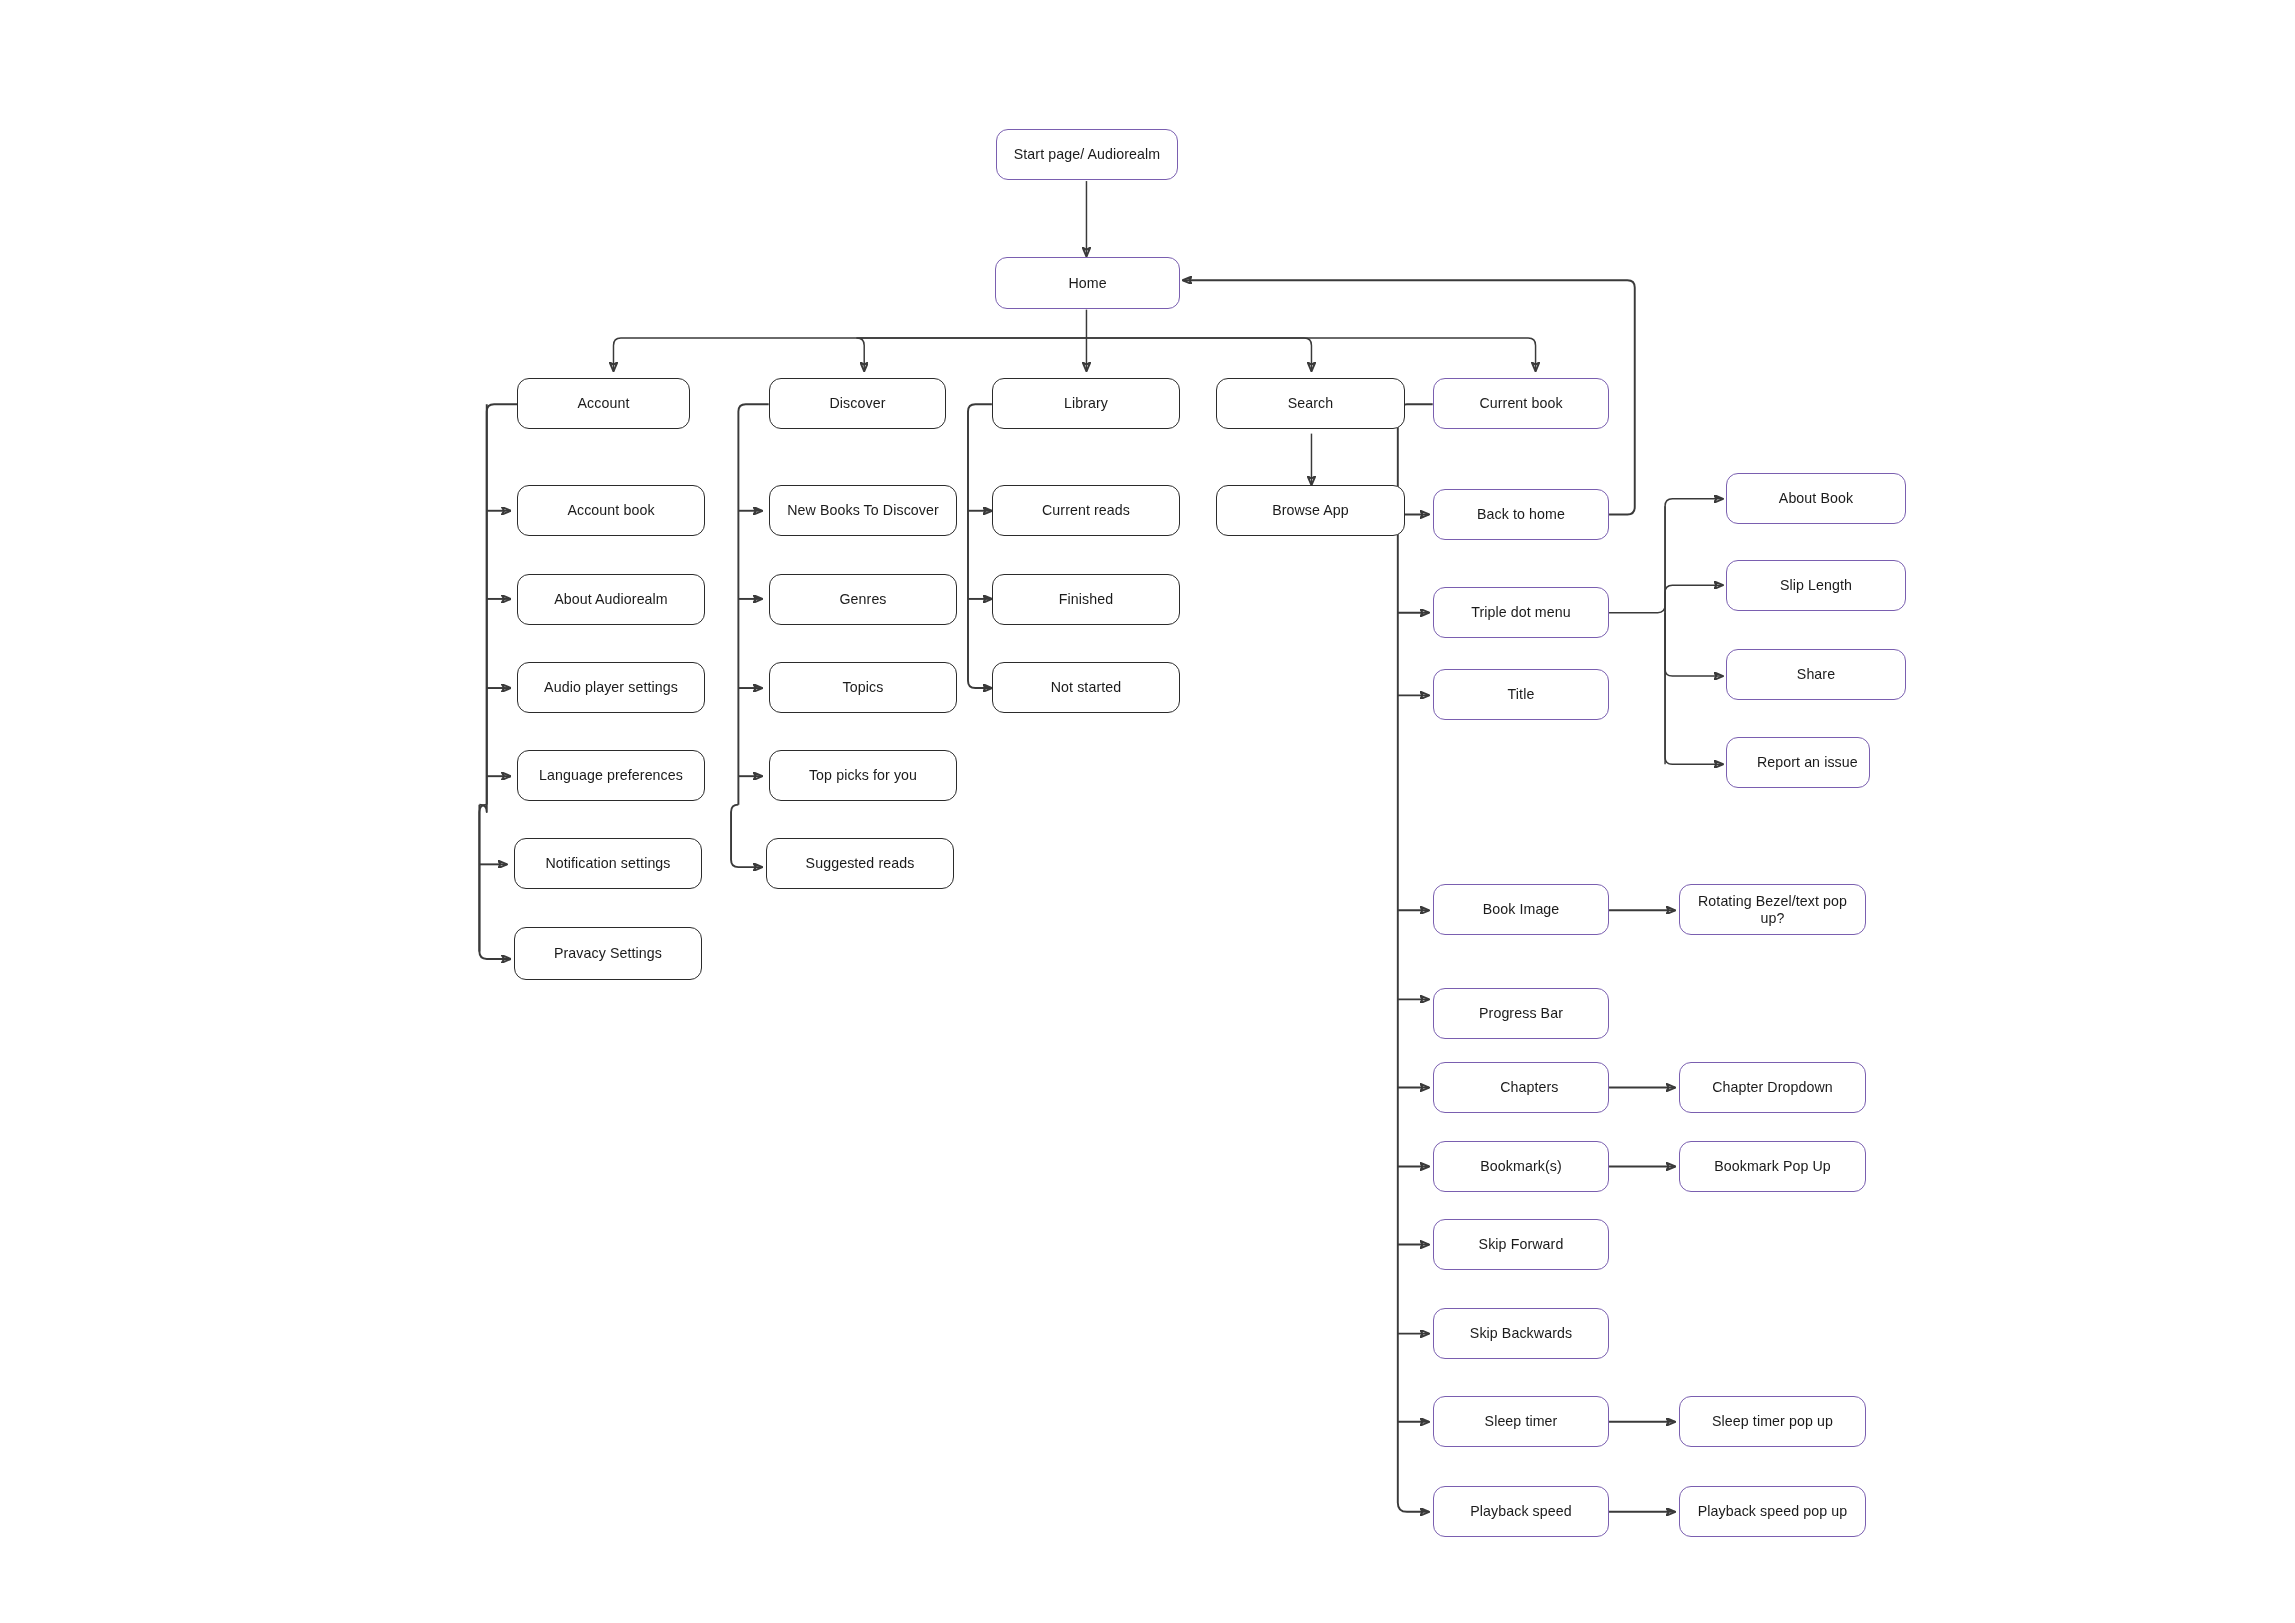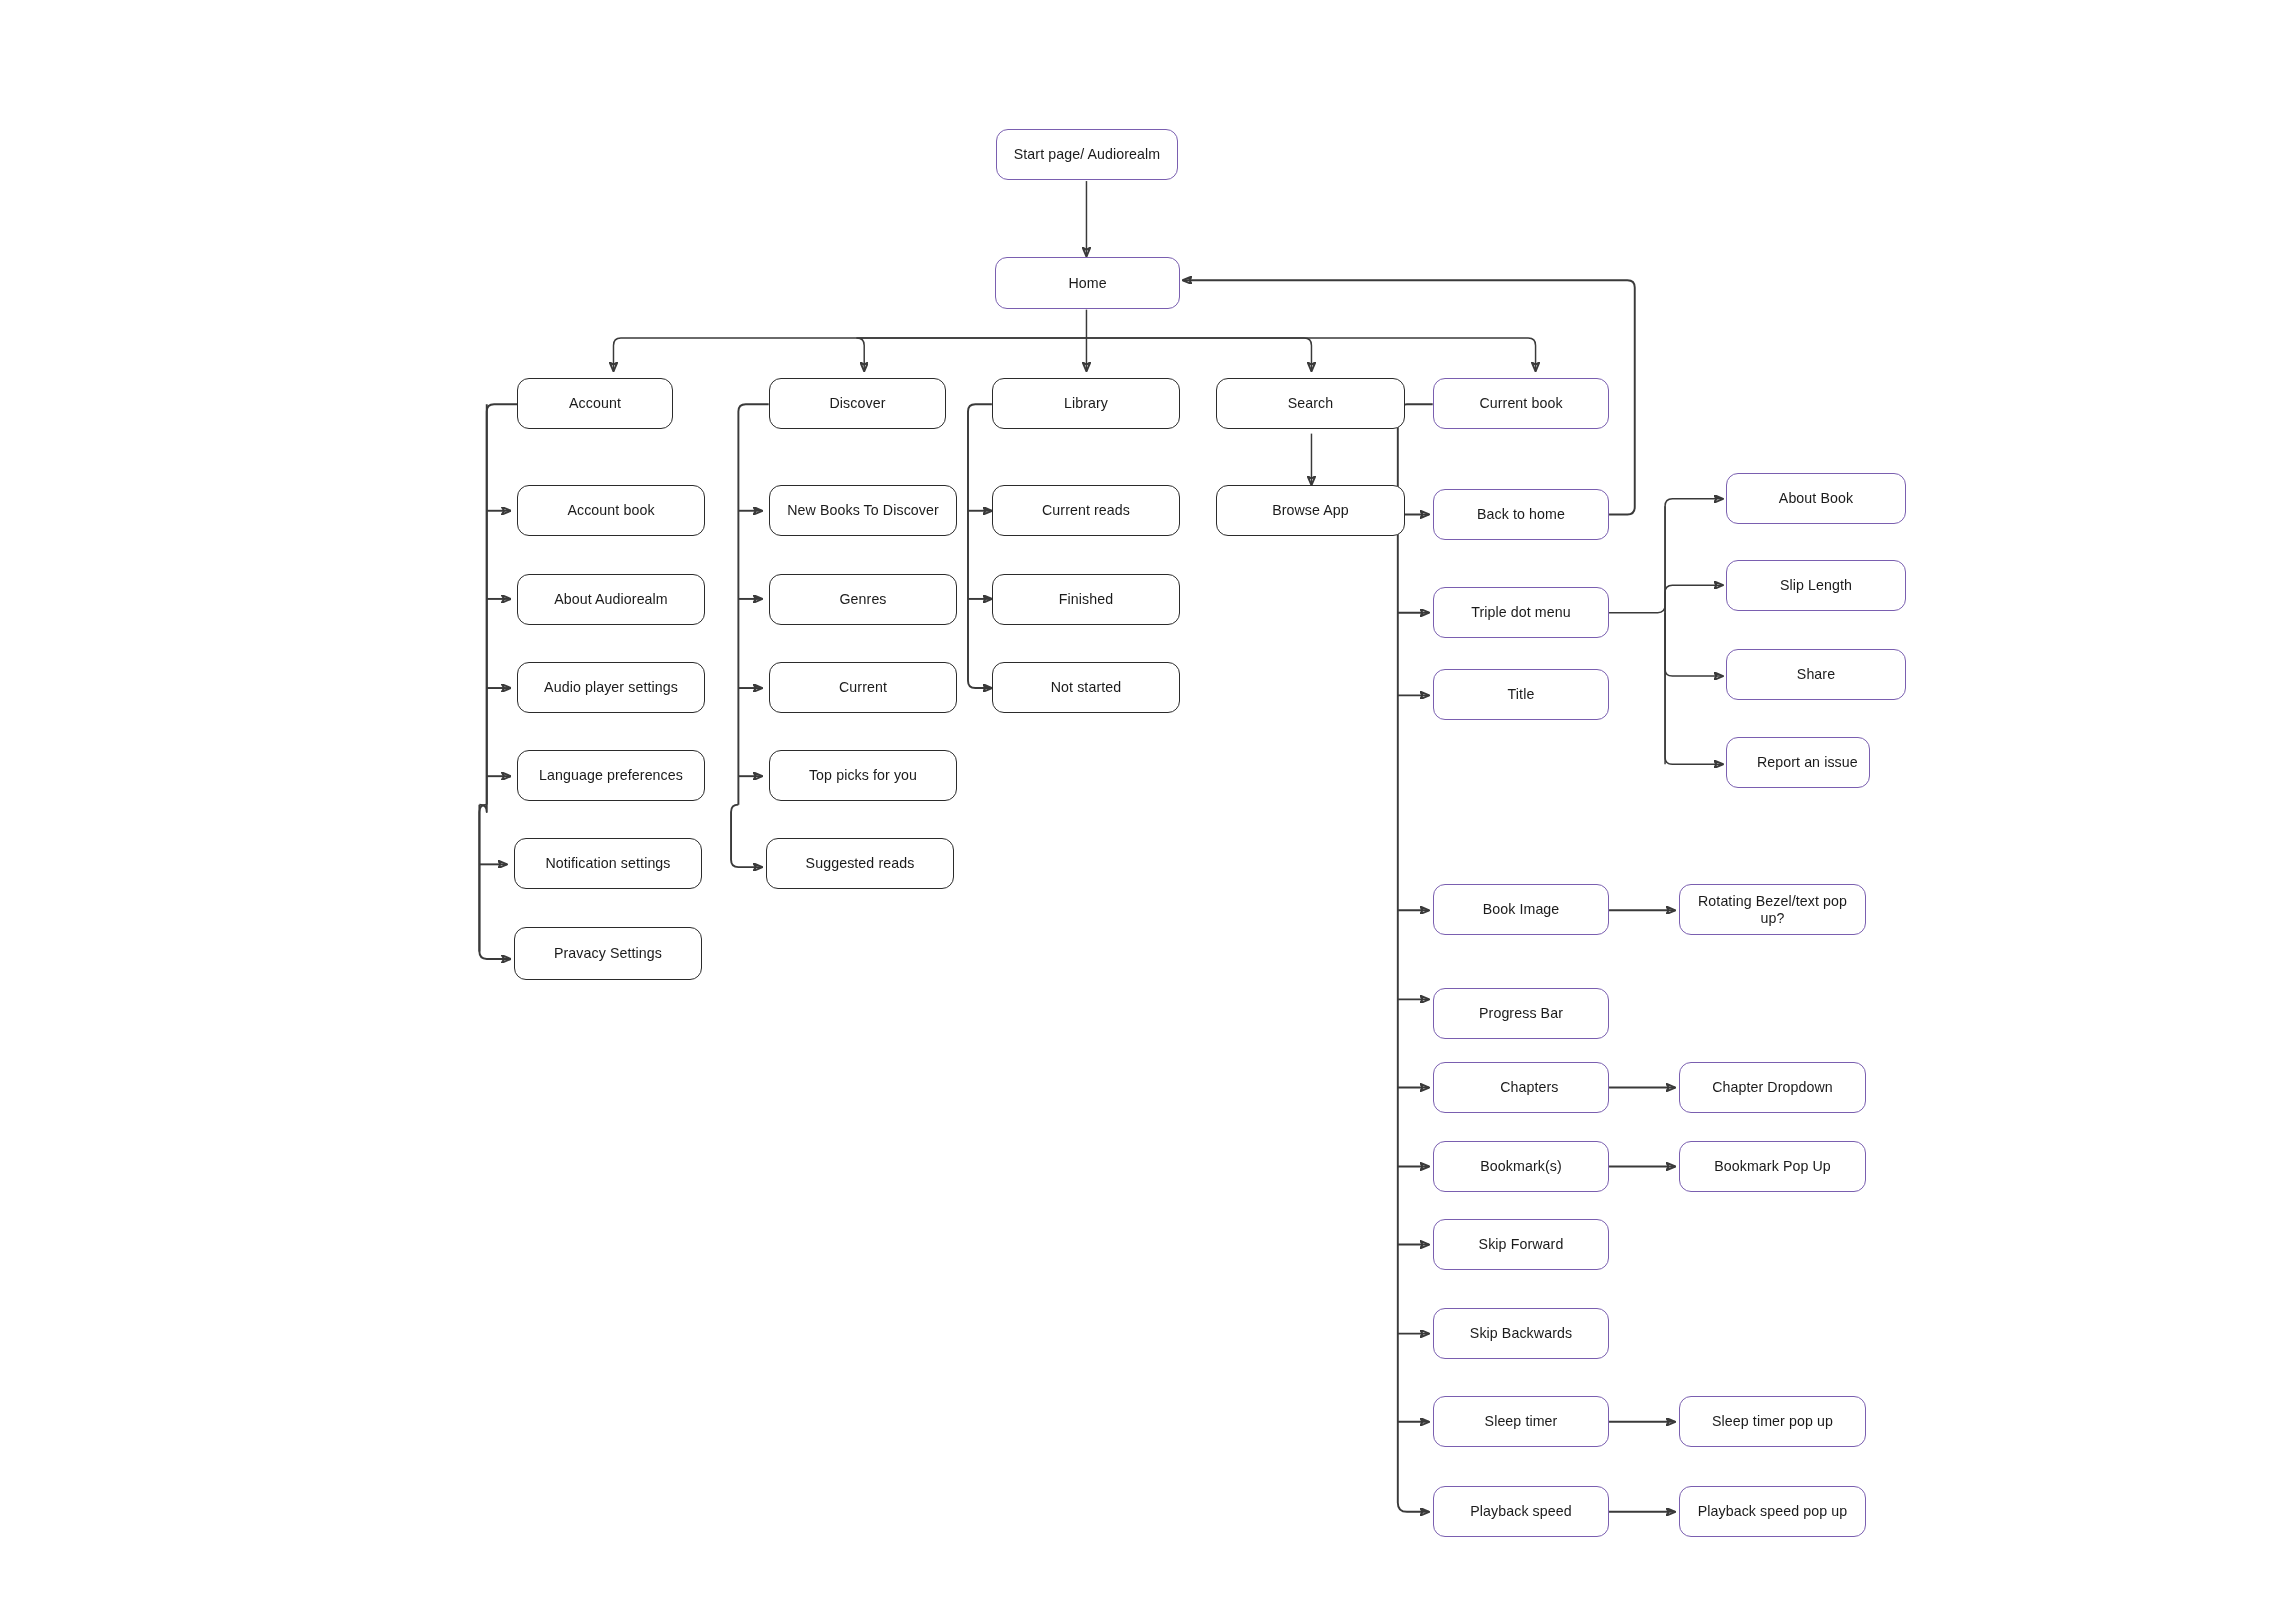--- a/index.html
+++ b/index.html
@@ -123,21 +123,21 @@
   </svg>
 
   <div class="node accent" style="left:996px;top:129px;width:182px;height:51px;">
     <span>Start page/ Audiorealm</span>
   </div>
 
   <div class="node accent" style="left:995px;top:257px;width:185px;height:52px;">
     <span>Home</span>
   </div>
 
-  <div class="node" style="left:517px;top:378px;width:156px;height:51px;">
+  <div class="node" style="left:517px;top:378px;width:173px;height:51px;">
     <span>Account</span>
   </div>
   <div class="node" style="left:769px;top:378px;width:177px;height:51px;">
     <span>Discover</span>
   </div>
   <div class="node" style="left:992px;top:378px;width:188px;height:51px;">
     <span>Library</span>
   </div>
   <div class="node" style="left:1216px;top:378px;width:189px;height:51px;">
     <span>Search</span>
@@ -165,21 +165,21 @@
     <span>Pravacy Settings</span>
   </div>
 
   <div class="node" style="left:769px;top:485px;width:188px;height:51px;">
     <span>New Books To Discover</span>
   </div>
   <div class="node" style="left:769px;top:574px;width:188px;height:51px;">
     <span>Genres</span>
   </div>
   <div class="node" style="left:769px;top:662px;width:188px;height:51px;">
-    <span>Current</span>
+    <span>Topics</span>
   </div>
   <div class="node" style="left:769px;top:750px;width:188px;height:51px;">
     <span>Top picks for you</span>
   </div>
   <div class="node" style="left:766px;top:838px;width:188px;height:51px;">
     <span>Suggested reads</span>
   </div>
 
   <div class="node" style="left:992px;top:485px;width:188px;height:51px;">
     <span>Current reads</span>

